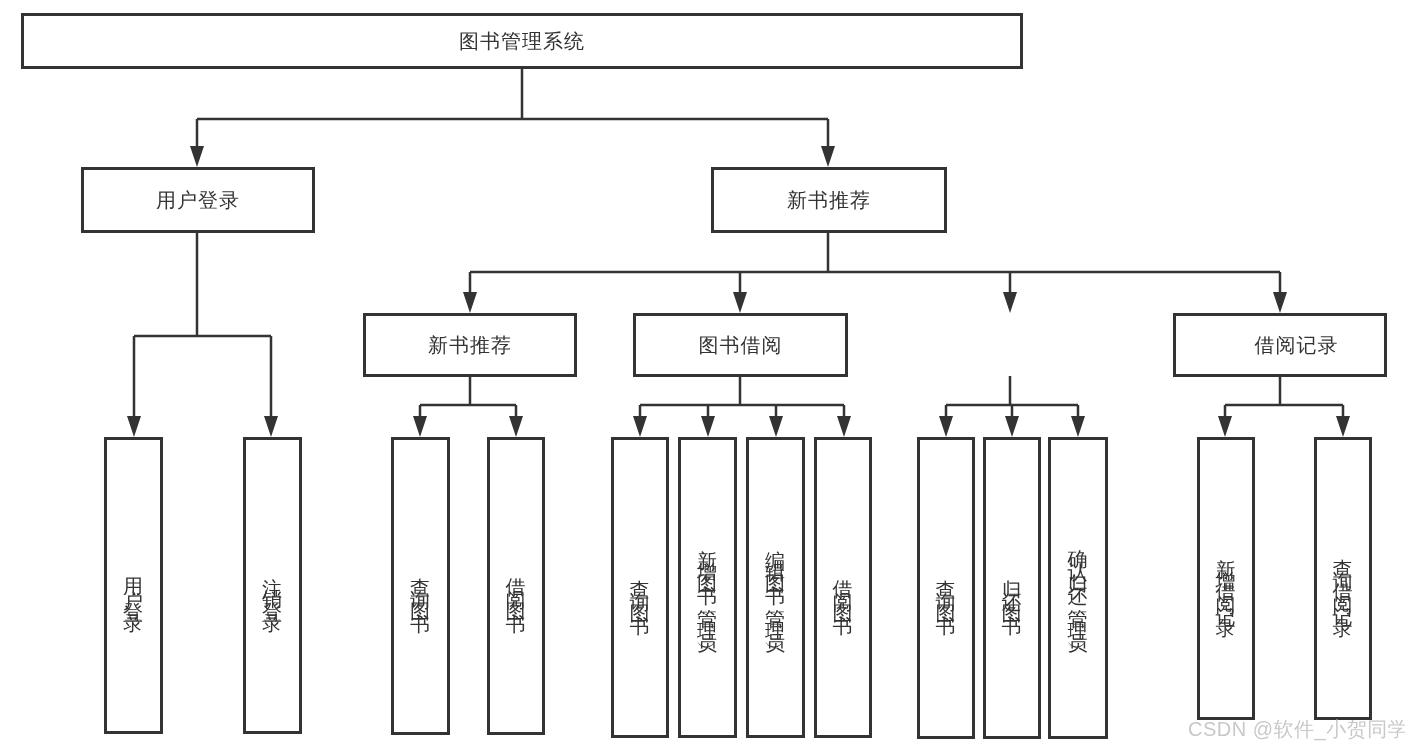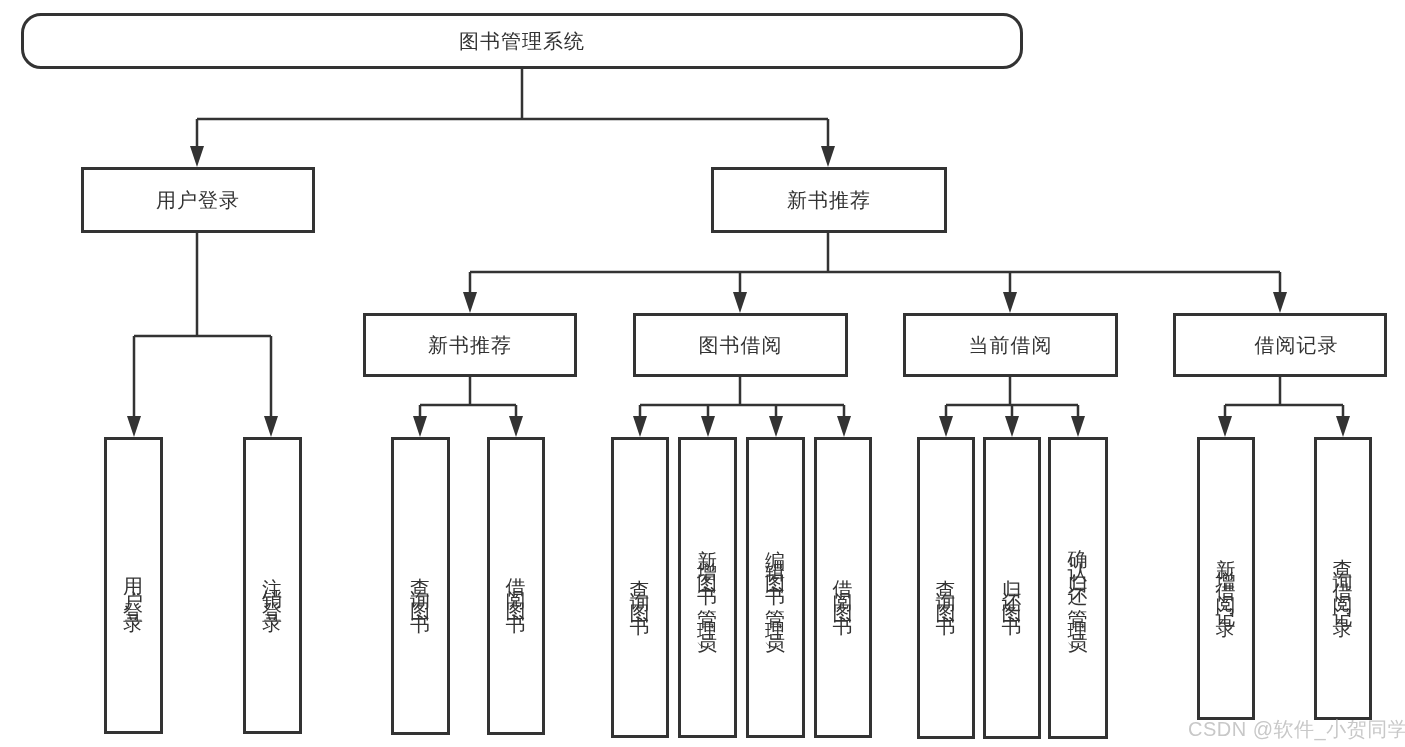--- a/index.html
+++ b/index.html
@@ -86,39 +86,36 @@
       <polygon points="769,416 783,416 776,437"></polygon>
       <polygon points="837,416 851,416 844,437"></polygon>
       <polygon points="939,416 953,416 946,437"></polygon>
       <polygon points="1005,416 1019,416 1012,437"></polygon>
       <polygon points="1071,416 1085,416 1078,437"></polygon>
       <polygon points="1218,416 1232,416 1225,437"></polygon>
       <polygon points="1336,416 1350,416 1343,437"></polygon>
     </g>
   </svg>
 
-  <div class="node" style="left:21px; top:13px; width:1002px; height:56px;border-radius:20px;">
+  <div class="node" style="left:21px; top:13px; width:1002px; height:56px;">
     <span>图书管理系统</span>
   </div>
 
   <div class="node" style="left:81px; top:167px; width:234px; height:66px;">
     <span>用户登录</span>
   </div>
   <div class="node" style="left:711px; top:167px; width:236px; height:66px;">
     <span>新书推荐</span>
   </div>
 
   <div class="node" style="left:633px; top:313px; width:215px; height:64px;">
     <span>图书借阅</span>
   </div>
   <div class="node" style="left:363px; top:313px; width:214px; height:64px;">
     <span>新书推荐</span>
-  </div>
-  <div class="node" style="left:903px; top:313px; width:215px; height:64px;">
-    <span>当前借阅</span>
   </div>
   <div class="node" style="left:1173px; top:313px; width:214px; height:64px;padding-left:33px;">
     <span>借阅记录</span>
   </div>
 
   <div class="node vert" style="left:104px; top:437px; width:59px; height:297px;">
     <span>用户登录</span>
   </div>
   <div class="node vert" style="left:243px; top:437px; width:59px; height:297px;">
     <span>注销登录</span>

